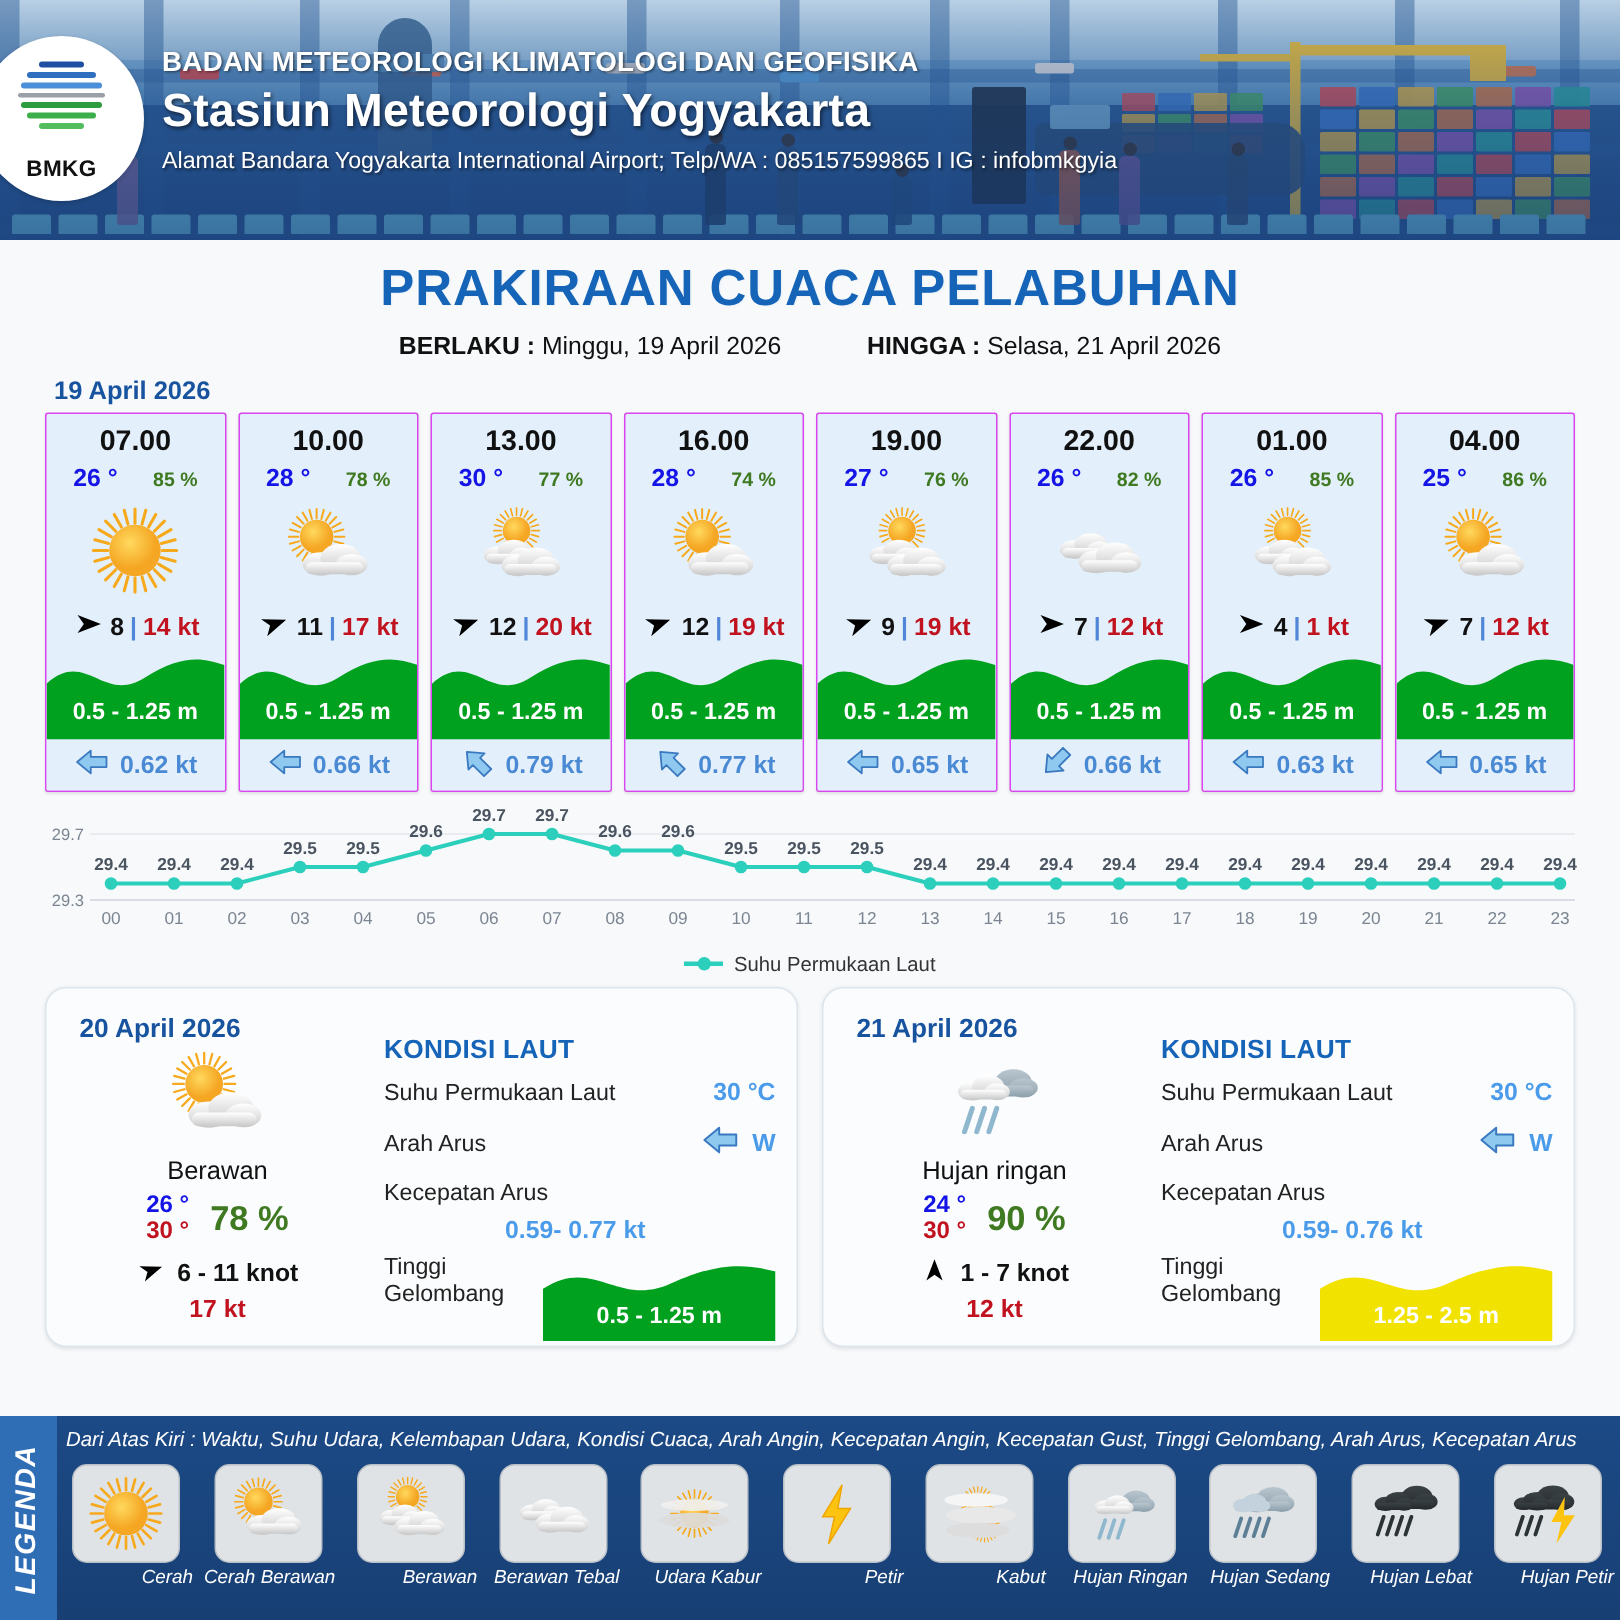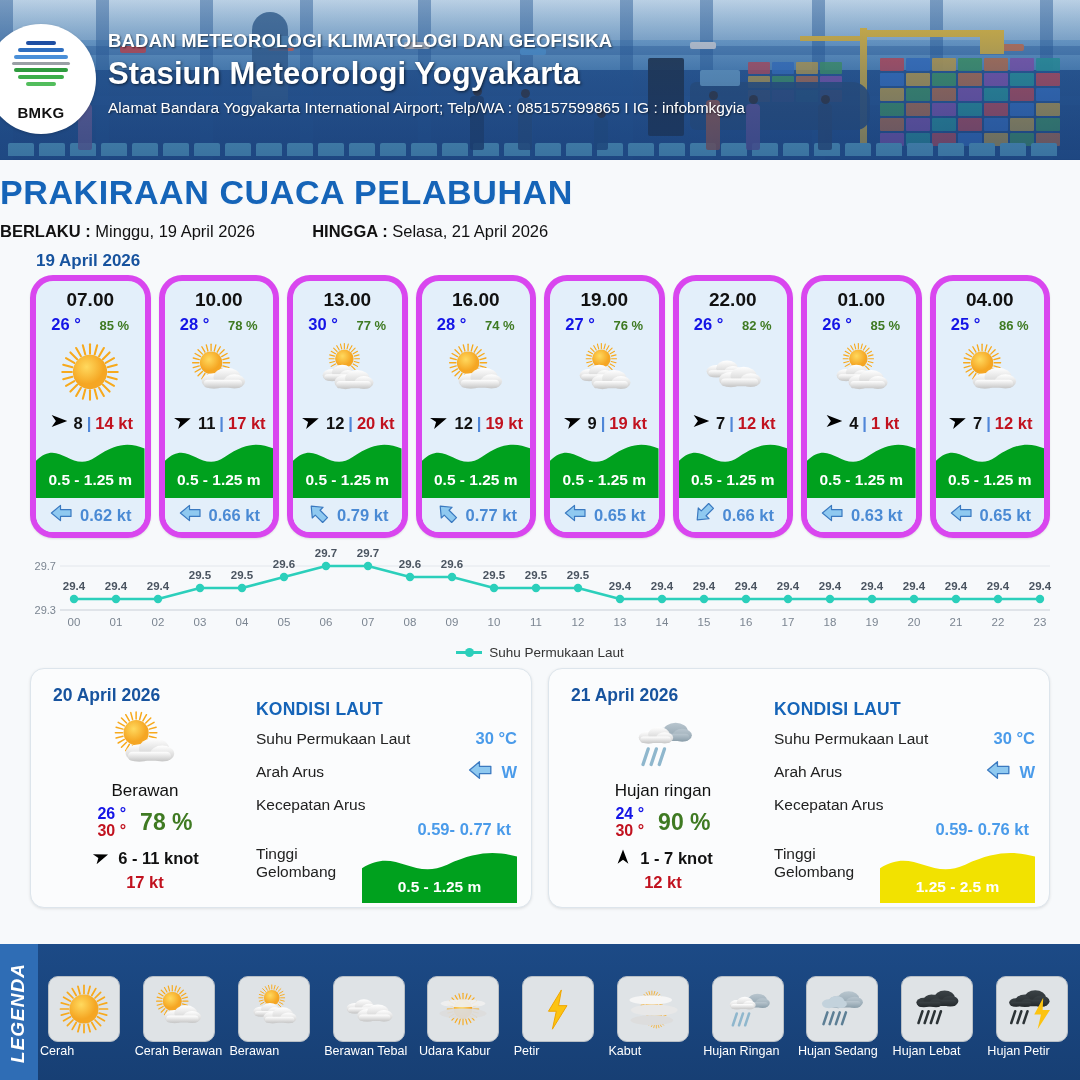--- a/index.html
+++ b/index.html
@@ -41,35 +41,35 @@
   .logo-text{font-size:15px;font-weight:bold;letter-spacing:.3px;color:#111;margin-top:15px;font-family:"Liberation Sans",sans-serif;}
 
   .hdr-texts{position:absolute;left:108px;top:30px;z-index:6;}
   .hdr-l1{color:#fff;font-size:18.5px;font-weight:bold;letter-spacing:.2px;
     text-shadow:1px 1px 2px rgba(0,0,0,.55);}
   .hdr-l2{color:#fff;font-size:31px;font-weight:bold;margin-top:4px;letter-spacing:.1px;
     text-shadow:1px 1px 3px rgba(0,0,0,.6);}
   .hdr-l3{color:#fff;font-size:15.5px;margin-top:7px;text-shadow:1px 1px 2px rgba(0,0,0,.55);}
 
   
-  .title-wrap{text-align:left;margin-top:13px;}
+  .title-wrap{text-align:center;margin-top:13px;}
   .t-main{font-size:34px;font-weight:bold;color:#1564b8;letter-spacing:.6px;
      text-shadow:1px 1px 0 #eef3f8;}
   .t-sub{font-size:24px;font-weight:bold;color:#3d86d6;margin-top:3px;}
   .t-valid{margin-top:10px;font-size:16.5px;color:#111;}
   .t-valid .lbl{font-weight:bold;}
   .t-valid .gap{display:inline-block;width:48px;}
 
   
   .date-label{margin:10px 0 4px 36px;font-size:17px;font-weight:bold;color:#17539e;}
 
   
   .cards{display:flex;gap:8px;padding:0 30px;}
   .card{
-    width:127px;background:#e3effa;border:6px solid #d946ef;border-radius:23px;
+    width:127px;background:#e3effa;border:1px solid #d946ef;border-radius:2px;
     overflow:hidden;position:relative;box-shadow:0 1px 2px rgba(0,0,0,.10);
   }
   .c-time{text-align:center;font-size:19px;font-weight:bold;color:#111;padding-top:8px;}
   .c-row{display:flex;justify-content:space-around;align-items:baseline;margin-top:4px;padding:0 6px;}
   .c-temp{font-size:16.5px;font-weight:bold;color:#1414e6;}
   .c-hum{font-size:13px;font-weight:bold;color:#3f7a22;}
   .c-ico{height:72px;display:flex;align-items:center;justify-content:center;margin-top:2px;}
   .c-wind{display:flex;align-items:center;justify-content:center;gap:4px;height:30px;font-size:16.5px;font-weight:bold;}
   .c-wind .deg{color:#111;}
   .c-wind .bar{color:#4f86d8;font-weight:bold;}
@@ -106,35 +106,35 @@
   .d-hum{font-size:23px;font-weight:bold;color:#3f7a22;}
   .d-wind{display:flex;align-items:center;justify-content:center;gap:7px;margin-top:7px;
      font-size:16.5px;font-weight:bold;color:#111;}
   .d-gust{font-size:16.5px;font-weight:bold;color:#c1121f;margin-top:2px;}
   .d-right{position:absolute;left:225px;top:30px;right:14px;}
   .d-rtitle{font-size:17.5px;font-weight:bold;color:#1564b8;letter-spacing:.2px;}
   .d-line{display:flex;align-items:center;justify-content:space-between;margin-top:9px;}
   .d-k{font-size:15.5px;color:#222;}
   .d-v{font-size:16.5px;font-weight:bold;color:#4a9bea;}
   .d-arrowrow{display:flex;align-items:center;gap:8px;}
-  .d-curspd{text-align:right;font-size:16.5px;font-weight:bold;color:#4a9bea;margin-top:6px;padding-right:6px;}
+  .d-curspd{text-align:center;font-size:16.5px;font-weight:bold;color:#4a9bea;margin-top:6px;padding-right:6px;}
   .d-waverow{display:flex;align-items:flex-start;justify-content:space-between;margin-top:6px;}
   .d-wavebox{position:relative;width:155px;height:58px;}
   .d-wavebox svg{display:block;}
   .d-wavetxt{position:absolute;left:0;right:0;bottom:7px;text-align:center;font-size:15.5px;font-weight:bold;color:#fff;}
 
   
   .legend{position:absolute;left:0;bottom:0;width:1080px;height:136px;
     background:linear-gradient(180deg,#1c4a86 0%,#173f74 100%);}
   .leg-tab{position:absolute;left:0;top:0;width:38px;height:136px;background:#2f6db5;}
   .leg-tab span{position:absolute;left:-42px;top:58px;width:120px;text-align:center;
     transform:rotate(-90deg);color:#fff;font-size:19px;font-weight:bold;font-style:italic;letter-spacing:1px;}
   .leg-note{position:absolute;left:44px;top:8px;color:#fff;font-size:13.6px;font-style:italic;}
   .leg-items{position:absolute;left:40px;top:32px;right:4px;display:flex;gap:6px;}
-  .leg-item{width:92px;text-align:left;}
+  .leg-item{width:92px;text-align:right;font-style:italic;}
   .leg-box{width:72px;height:66px;margin:0 auto;background:#dfe3e6;border:1px solid #b8bfc6;border-radius:10px;
      display:flex;align-items:center;justify-content:center;}
   .leg-lbl{margin-top:2px;color:#fff;font-size:12.6px;}
 
   
   .ico-svg{display:block;}
 </style>
 </head>
 <body>
 
@@ -1231,20 +1231,21 @@
         </span>
       </div>
     </div>
     </div>
   </div>
 
 <div class="legend">
   <div class="leg-tab">
     <span>LEGENDA</span>
   </div>
+  <div class="leg-note">Dari Atas Kiri : Waktu, Suhu Udara, Kelembapan Udara, Kondisi Cuaca, Arah Angin, Kecepatan Angin, Kecepatan Gust, Tinggi Gelombang, Arah Arus, Kecepatan Arus</div>
   <div class="leg-items" id="leg-items">
       <div class="leg-item">
         <div class="leg-box">
           <svg class="ico-svg" width="56" height="56" viewBox="0 0 56 56">
   <defs>
     <radialGradient id="sunG56cerah" cx="40%" cy="35%">
       <stop offset="0%" stop-color="#ffd95e"></stop>
                 <stop offset="100%" stop-color="#f5a623"></stop>
     </radialGradient>
     <linearGradient id="cldG56cerah" x1="0" y1="0" x2="0" y2="1">

